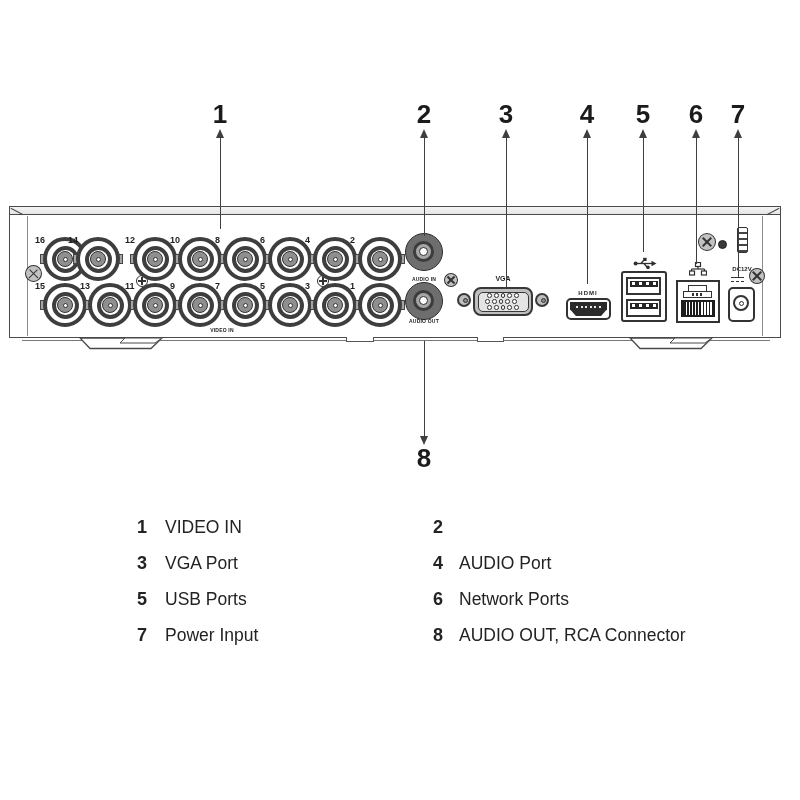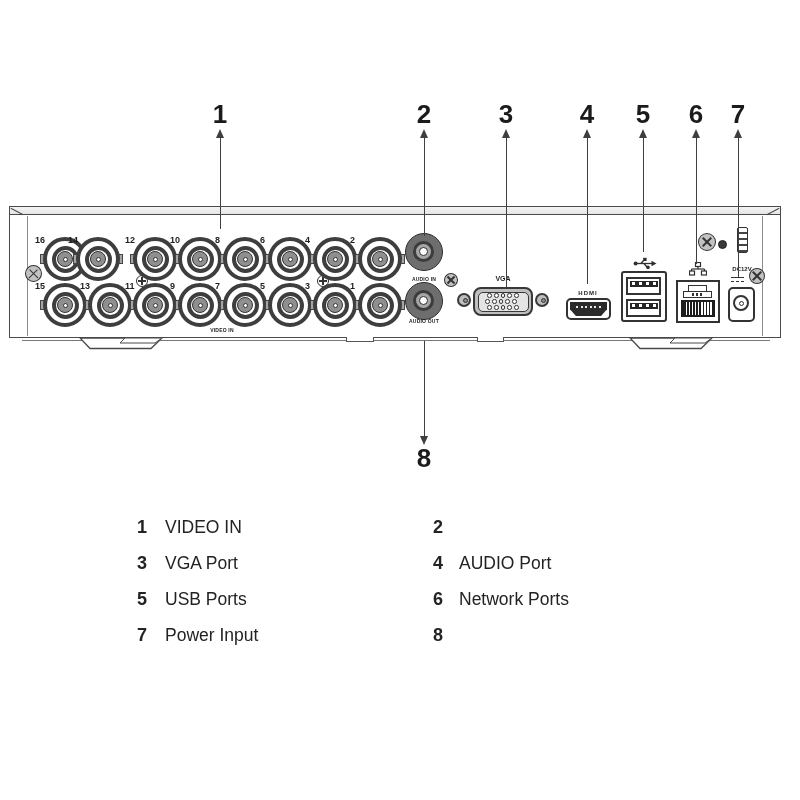--- a/index.html
+++ b/index.html
@@ -474,14 +474,15 @@
   <div class="legend-label" style="left:459px;top:553px">AUDIO Port</div>
 
   <div class="legend-num" style="left:131px;top:589px">5</div>
   <div class="legend-label" style="left:165px;top:589px">USB Ports</div>
   <div class="legend-num" style="left:427px;top:589px">6</div>
   <div class="legend-label" style="left:459px;top:589px">Network Ports</div>
 
   <div class="legend-num" style="left:131px;top:625px">7</div>
   <div class="legend-label" style="left:165px;top:625px">Power Input</div>
   <div class="legend-num" style="left:427px;top:625px">8</div>
+  <div class="legend-label" style="left:459px;top:625px">AUDIO OUT, RCA Connector</div>
 
 </div>
 
 </body></html>

